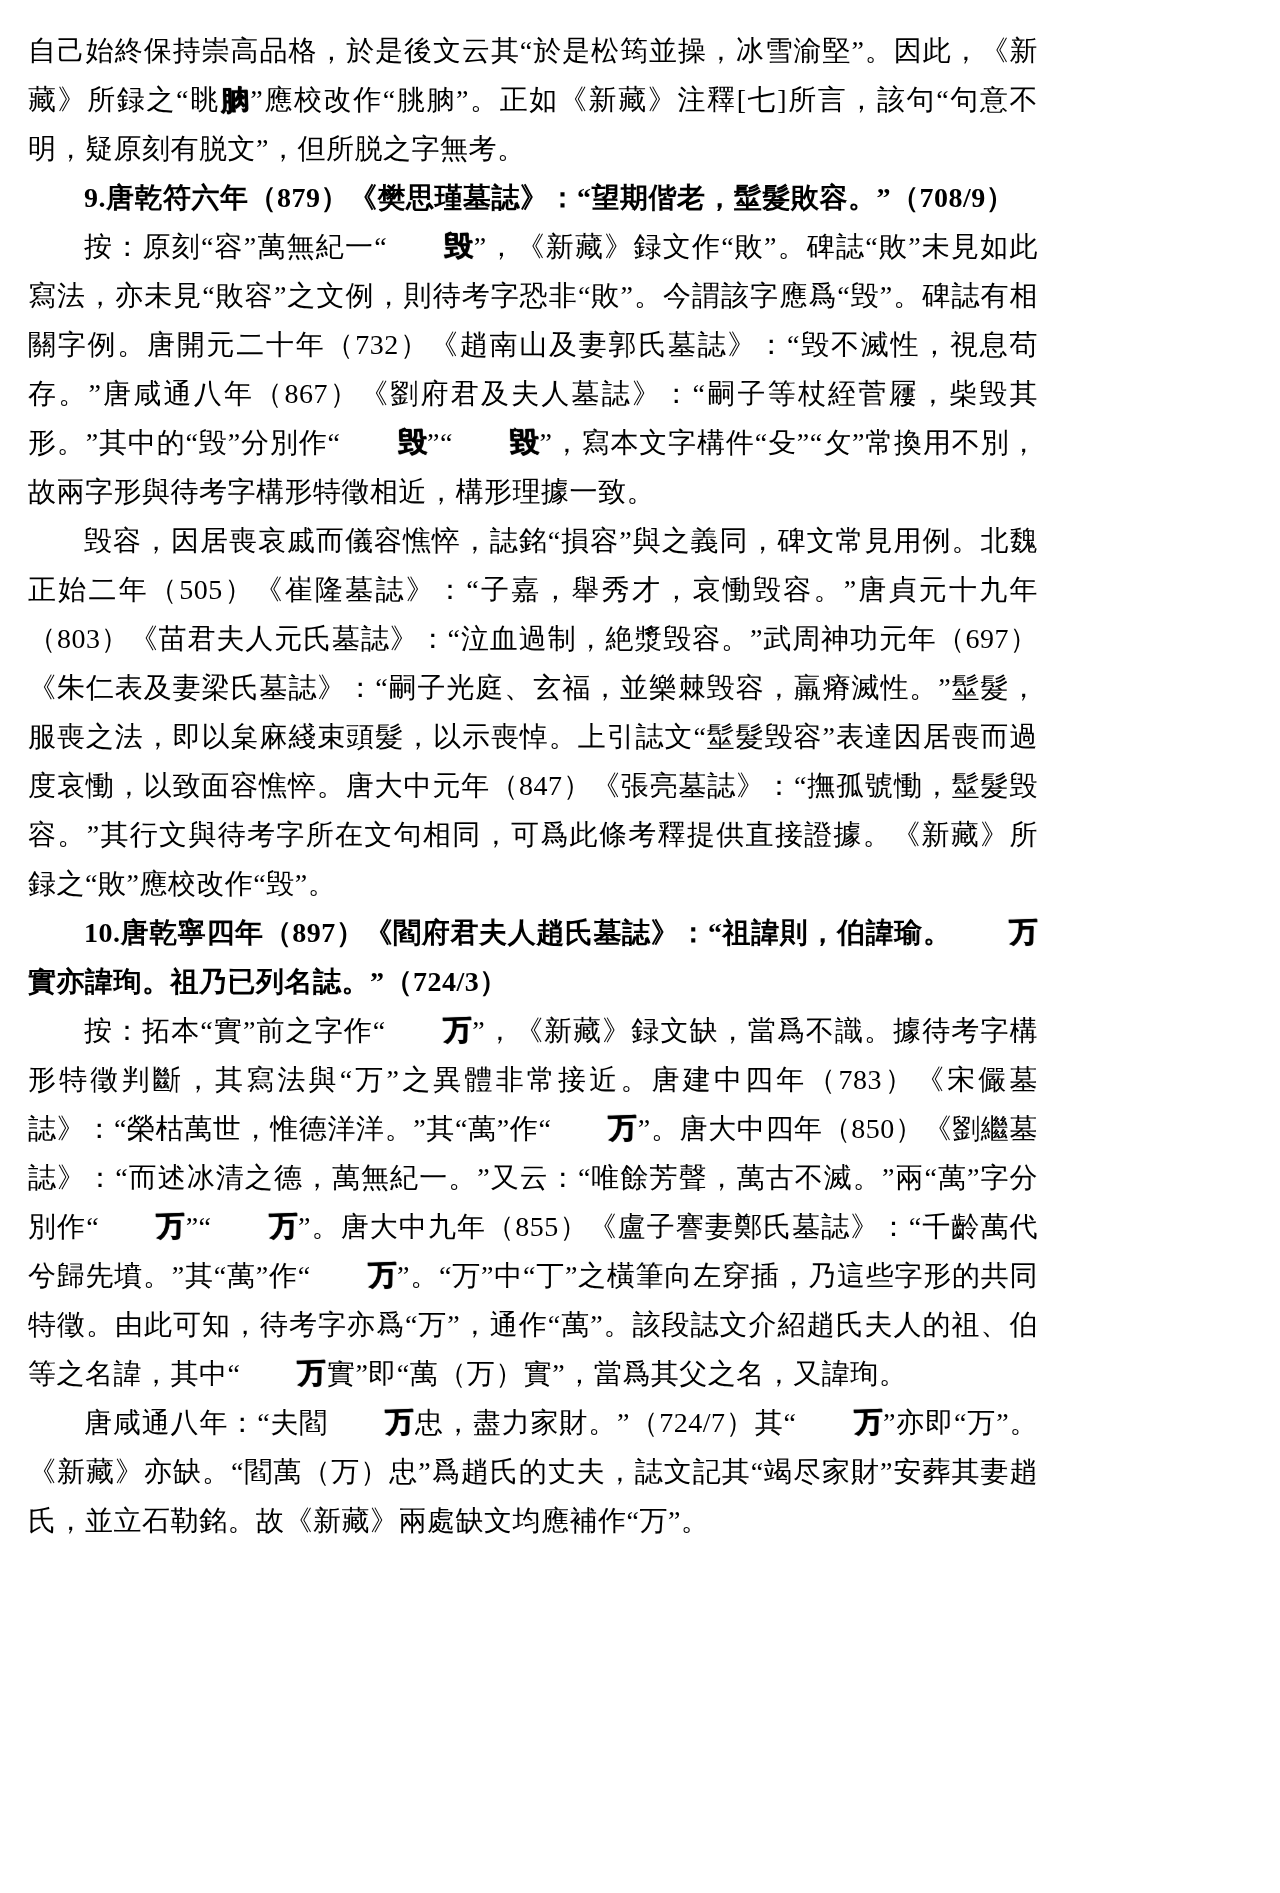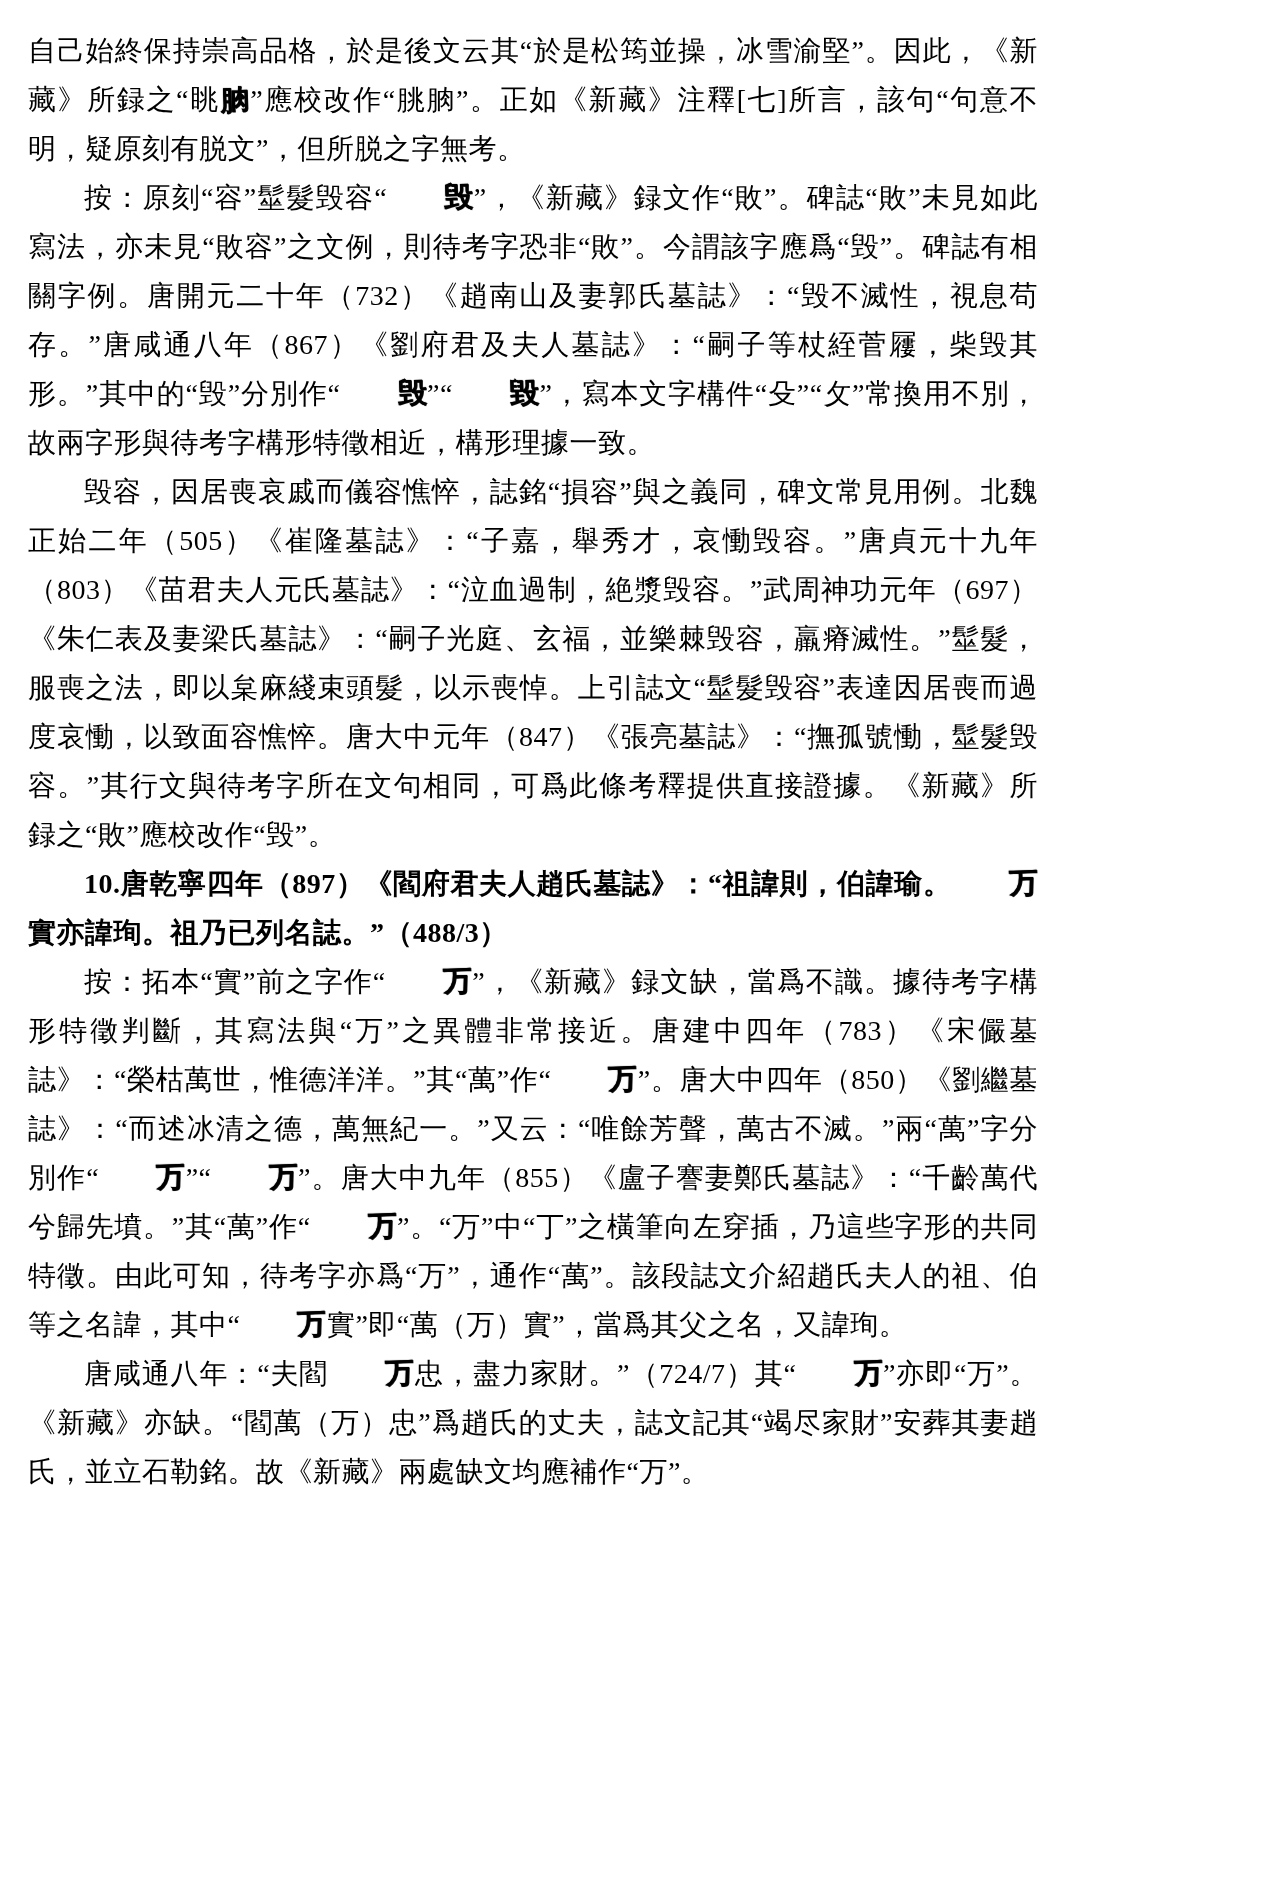--- a/index.html
+++ b/index.html
@@ -49,19 +49,20 @@
     font-family: "DejaVu Sans", "Liberation Sans", sans-serif;
     margin: 0 1px;
   }
 </style>
 </head>
 <body>
 
 <div class="page">
   <div class="doc-body">
       <p class="body no-indent"><span>自己始終保持崇高品格，於是後文云其“於是松筠並操，冰雪渝堅”。因此，《新藏》所録之“眺</span><span class="rubbing">朒</span><span>”應校改作“朓朒”。正如《新藏》注釋[七]所言，該句“句意不明，疑原刻有脱文”，但所脱之字無考。</span></p>
-      <p class="body"><span>按：原刻“容”髽髮毁容“</span><span class="rubbing">毁</span><span>”，《新藏》録文作“敗”。碑誌“敗”未見如此寫法，亦未見“敗容”之文例，則待考字恐非“敗”。今謂該字應爲“毁”。碑誌有相關字例。唐開元二十年（732）《趙南山及妻郭氏墓誌》：“毁不滅性，視息苟存。”唐咸通八年（867）《劉府君及夫人墓誌》：“嗣子等杖絰菅屨，柴毁其形。”其中的“毁”分別作“</span><span class="rubbing">毁</span><span>”“</span><span class="rubbing">毀</span><span>”，寫本文字構件“殳”“攵”常換用不別，故兩字形與待考字構形特徵相近，構形理據一致。</span></p>
+      <p class="heading"><span>9.唐乾符六年（879）《樊思瑾墓誌》：“望期偕老，髽髮敗容。”（708/9）</span></p>
+      <p class="body"><span>按：原刻“容”萬無紀一“</span><span class="rubbing">毁</span><span>”，《新藏》録文作“敗”。碑誌“敗”未見如此寫法，亦未見“敗容”之文例，則待考字恐非“敗”。今謂該字應爲“毁”。碑誌有相關字例。唐開元二十年（732）《趙南山及妻郭氏墓誌》：“毁不滅性，視息苟存。”唐咸通八年（867）《劉府君及夫人墓誌》：“嗣子等杖絰菅屨，柴毁其形。”其中的“毁”分別作“</span><span class="rubbing">毁</span><span>”“</span><span class="rubbing">毀</span><span>”，寫本文字構件“殳”“攵”常換用不別，故兩字形與待考字構形特徵相近，構形理據一致。</span></p>
       <p class="body"><span>毁容，因居喪哀戚而儀容憔悴，誌銘“損容”與之義同，碑文常見用例。北魏正始二年（505）《崔隆墓誌》：“子嘉，舉秀才，哀慟毁容。”唐貞元十九年（803）《苗君夫人元氏墓誌》：“泣血過制，絶漿毁容。”武周神功元年（697）《朱仁表及妻梁氏墓誌》：“嗣子光庭、玄福，並樂棘毁容，羸瘠滅性。”髽髮，服喪之法，即以枲麻綫束頭髮，以示喪悼。上引誌文“髽髮毁容”表達因居喪而過度哀慟，以致面容憔悴。唐大中元年（847）《張亮墓誌》：“撫孤號慟，髽髮毁容。”其行文與待考字所在文句相同，可爲此條考釋提供直接證據。《新藏》所録之“敗”應校改作“毁”。</span></p>
-      <p class="heading"><span>10.唐乾寧四年（897）《閻府君夫人趙氏墓誌》：“祖諱則，伯諱瑜。</span><span class="rubbing">万</span><span>實亦諱珣。祖乃已列名誌。”（488/3）</span></p>
+      <p class="heading"><span>10.唐乾寧四年（897）《閻府君夫人趙氏墓誌》：“祖諱則，伯諱瑜。</span><span class="rubbing">万</span><span>實亦諱珣。祖乃已列名誌。”（724/3）</span></p>
       <p class="body"><span>按：拓本“實”前之字作“</span><span class="rubbing">万</span><span>”，《新藏》録文缺，當爲不識。據待考字構形特徵判斷，其寫法與“万”之異體非常接近。唐建中四年（783）《宋儼墓誌》：“榮枯萬世，惟德洋洋。”其“萬”作“</span><span class="rubbing">万</span><span>”。唐大中四年（850）《劉繼墓誌》：“而述冰清之德，萬無紀一。”又云：“唯餘芳聲，萬古不滅。”兩“萬”字分別作“</span><span class="rubbing">万</span><span>”“</span><span class="rubbing">万</span><span>”。唐大中九年（855）《盧子謇妻鄭氏墓誌》：“千齡萬代兮歸先墳。”其“萬”作“</span><span class="rubbing">万</span><span>”。“万”中“丁”之橫筆向左穿插，乃這些字形的共同特徵。由此可知，待考字亦爲“万”，通作“萬”。該段誌文介紹趙氏夫人的祖、伯等之名諱，其中“</span><span class="rubbing">万</span><span>實”即“萬（万）實”，當爲其父之名，又諱珣。</span></p>
       <p class="body"><span>唐咸通八年：“夫閻</span><span class="rubbing">万</span><span>忠，盡力家財。”（724/7）其“</span><span class="rubbing">万</span><span>”亦即“万”。《新藏》亦缺。“閻萬（万）忠”爲趙氏的丈夫，誌文記其“竭尽家財”安葬其妻趙氏，並立石勒銘。故《新藏》兩處缺文均應補作“万”。</span></p>
     </div>
 </div>
 
 </body></html>

